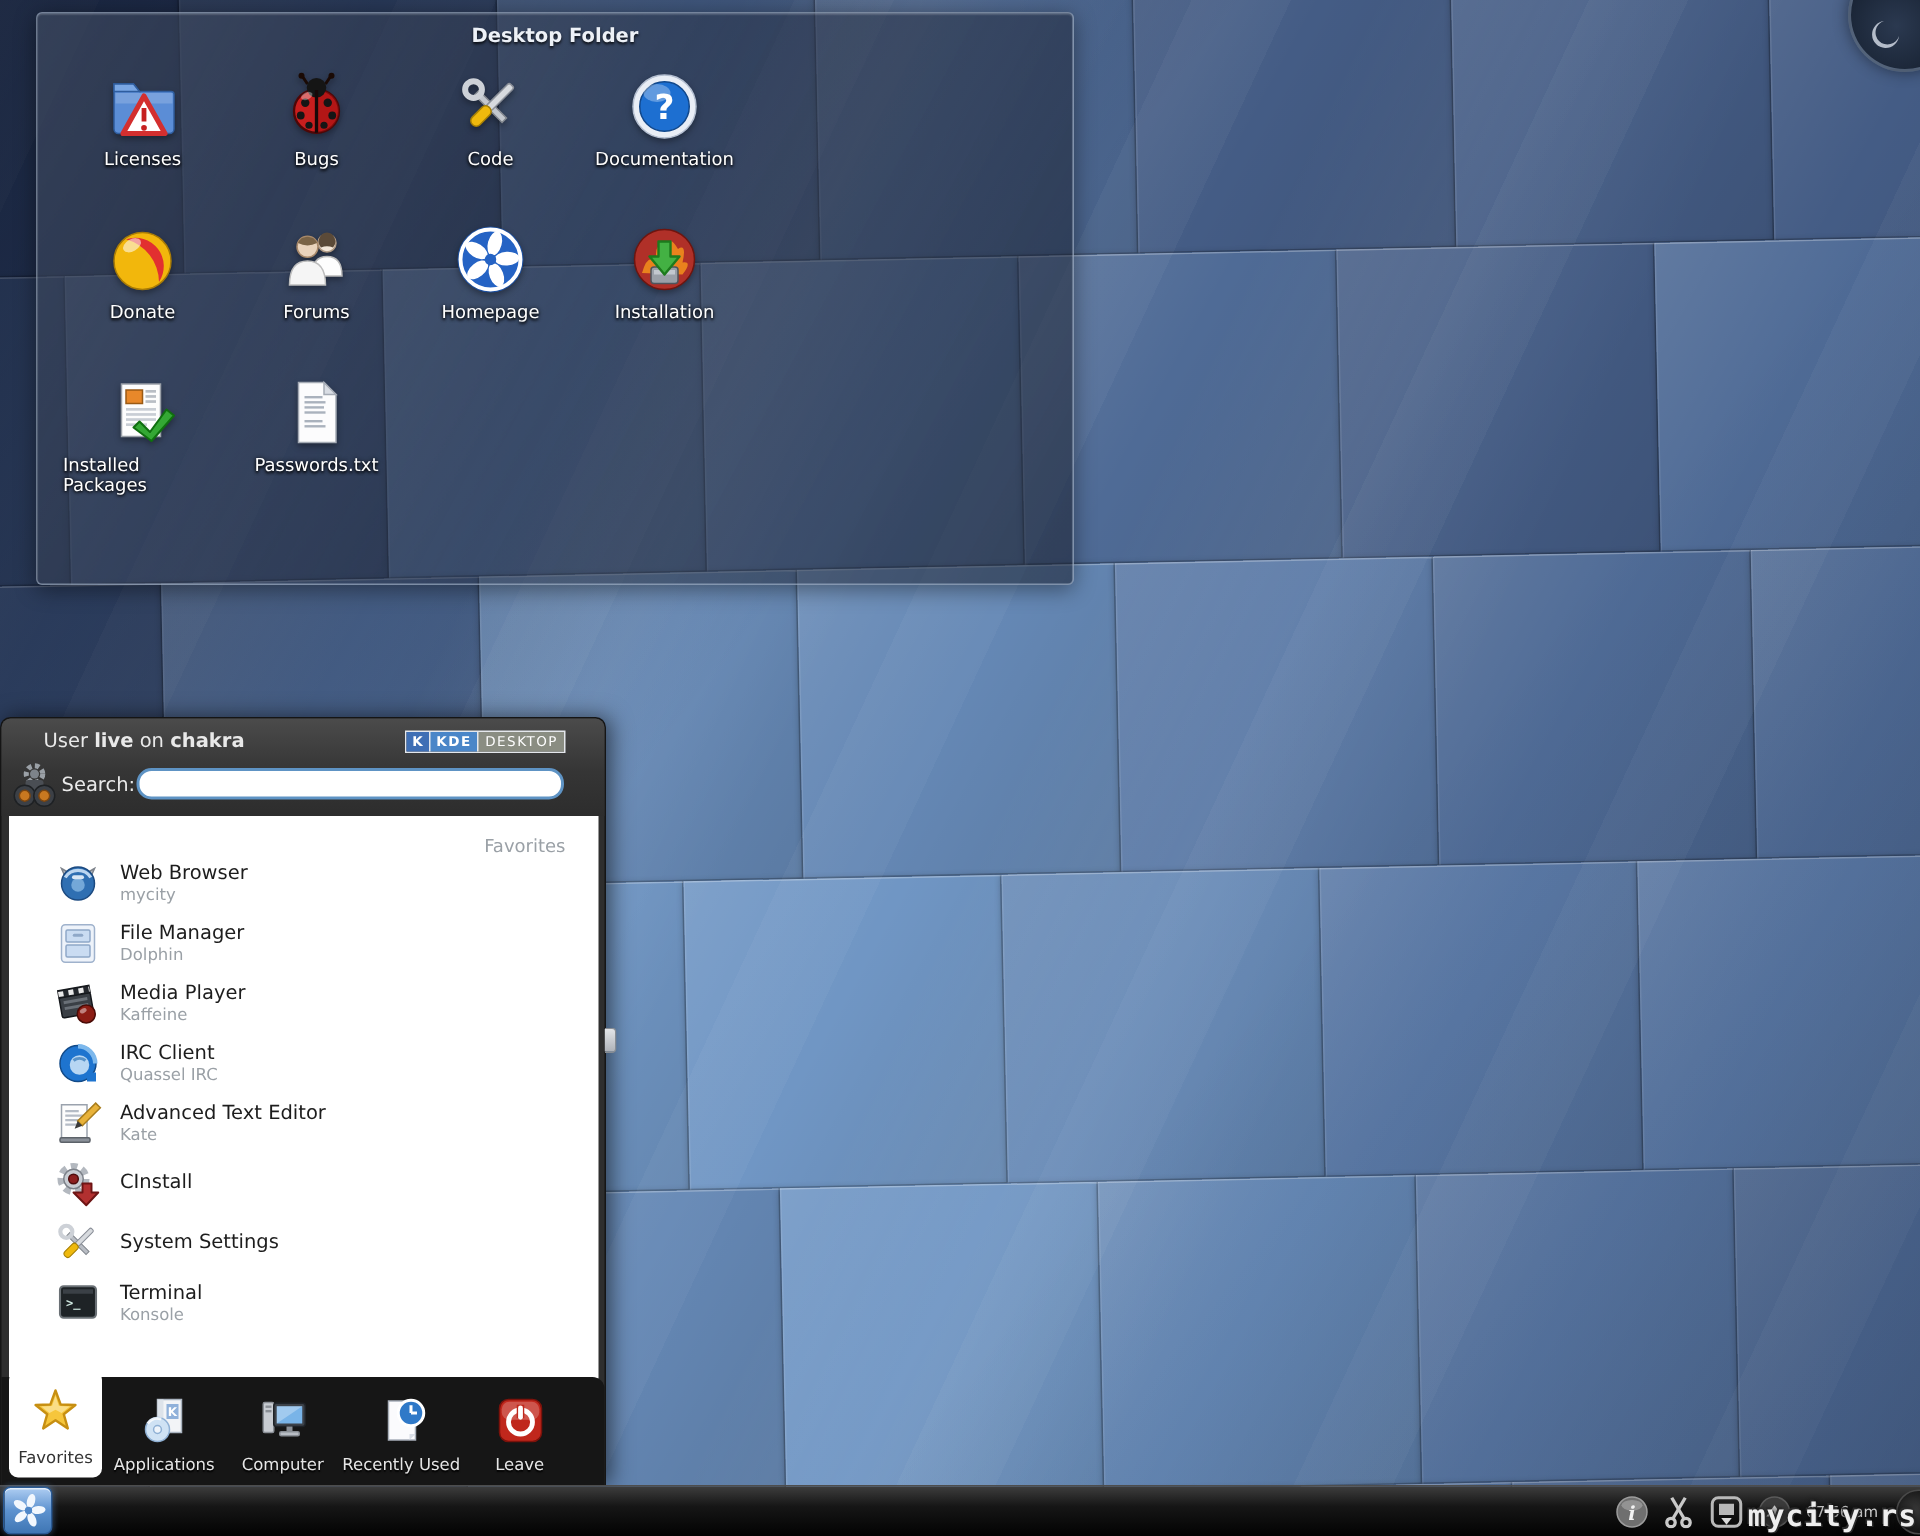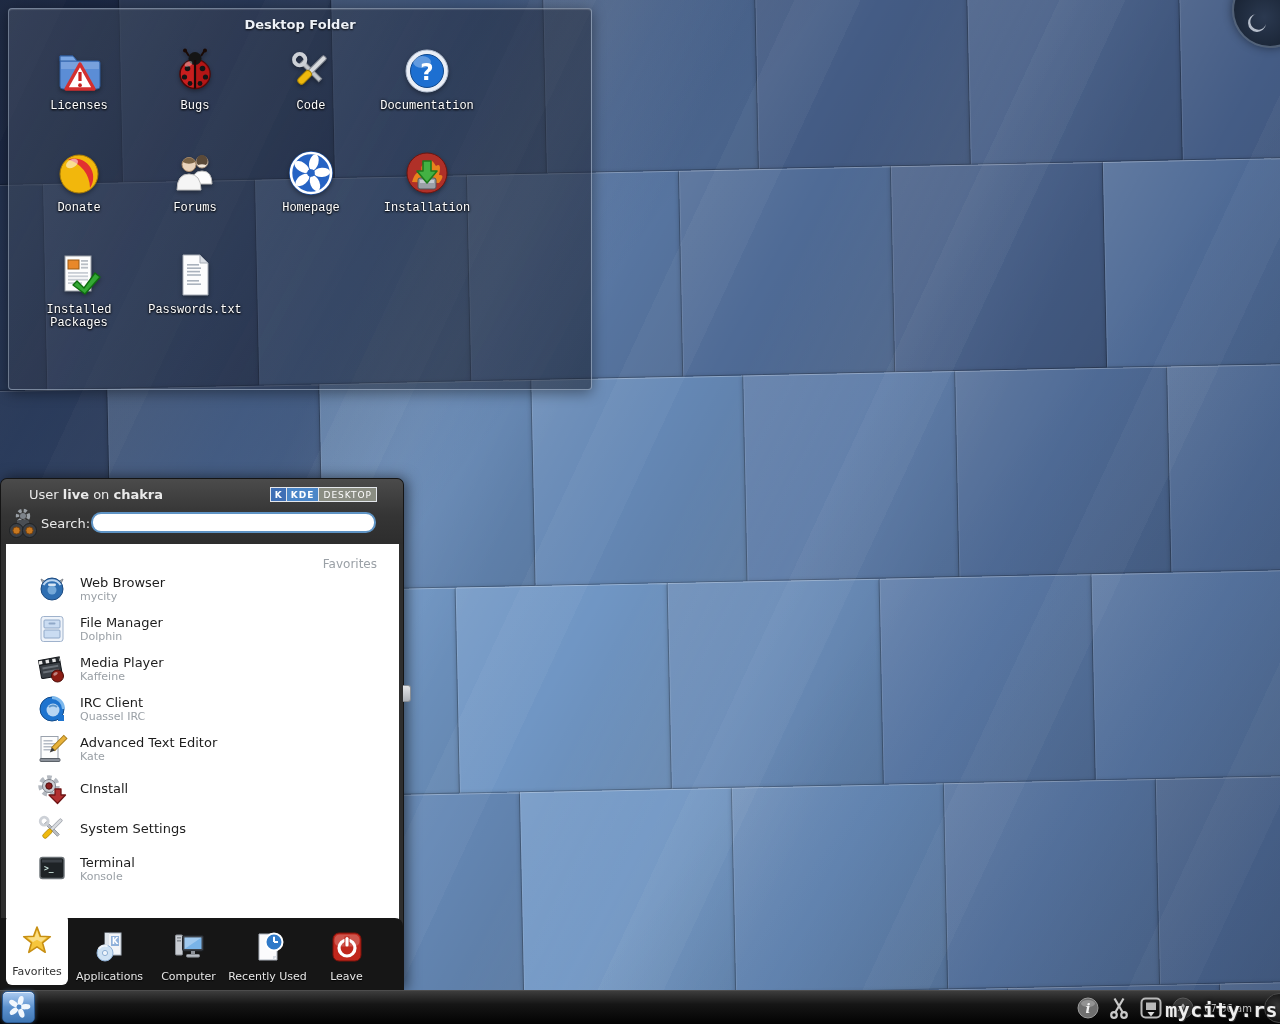--- a/index.html
+++ b/index.html
@@ -28,32 +28,32 @@
      repeating-linear-gradient(115deg, rgba(255,255,255,0.035) 0 60px, rgba(255,255,255,0) 60px 240px); }
   #vignette { position:absolute; inset:0; pointer-events:none;
     background:linear-gradient(128deg, rgba(8,14,32,0.55), rgba(8,14,32,0) 40%),
                linear-gradient(308deg, rgba(8,14,32,0.18), rgba(8,14,32,0) 35%); }
   
   .cashew { position:absolute; top:-28px; right:-28px; width:76px; height:76px; border-radius:50%;
     background:radial-gradient(circle at 42% 60%, #2b3950, #141e2d 75%);
     border:2px solid rgba(150,170,200,0.45); box-shadow:0 0 10px rgba(0,0,0,0.45); }
   .cashew svg { position:absolute; left:14px; top:38px; }
   
-  .desktop-widget { position:absolute; left:8px; top:8px; width:584px; height:382px;
+  .desktop-widget { position:absolute; left:24px; top:8px; width:692px; height:382px;
     background:linear-gradient(118deg, rgba(150,170,200,0.20), rgba(150,170,200,0.03) 55%, rgba(0,0,0,0.14)), rgba(26,34,50,0.45);
     border:1px solid rgba(190,205,225,0.50); border-radius:4px;
     box-shadow:inset 0 1px 1px rgba(255,255,255,0.15), 0 3px 14px rgba(0,0,0,0.40); }
   .dw-title { text-align:center; font-weight:bold; font-size:13px; color:#edf1f7;
     padding-top:8px; text-shadow:0 1px 2px rgba(0,0,0,0.85); }
   .dw-grid { display:grid; grid-template-columns:repeat(4,116px); grid-auto-rows:102px;
     padding:15px 0 0 12px; }
   .dicon { width:116px; display:flex; flex-direction:column; align-items:center; cursor:default; }
   .dicon .ic { height:48px; display:flex; align-items:flex-end; filter:drop-shadow(0 2px 2px rgba(0,0,0,0.35)); }
-  .dicon .lbl { margin-top:5px; font-size:12px; color:#fff; text-align:center;
-    line-height:1.08; max-width:106px; text-shadow:0 1px 2px #000, 0 0 3px rgba(0,0,0,0.8);font-family:Liberation Mono, monospace; }
+  .dicon .lbl { margin-top:5px; font-size:12px; color:#fff; text-align:left;
+    line-height:1.08; max-width:106px; text-shadow:0 1px 2px #000, 0 0 3px rgba(0,0,0,0.8); }
   
   .kickoff { position:absolute; left:0; top:478px; width:404px; height:512px;
     background:#2e2e2e; border:1px solid #151515; border-bottom:none;
     border-radius:7px 7px 0 0; box-shadow:3px 0 14px rgba(0,0,0,0.55); }
   .khead { position:relative; height:65px;
     background:linear-gradient(#4b4b4b,#353535 55%,#2d2d2d); border-radius:6px 6px 0 0; }
   .kuser { position:absolute; left:28px; top:8px; font-size:13px; color:#e9e9e9; }
   .kbadge { position:absolute; right:26px; top:8px; display:flex; align-items:stretch;
     border:1px solid #e4e7ec; height:15px; font-size:9px; }
   .kbadge .klogo { width:15px; background:#3f6fb5; color:#fff; font-weight:bold;

